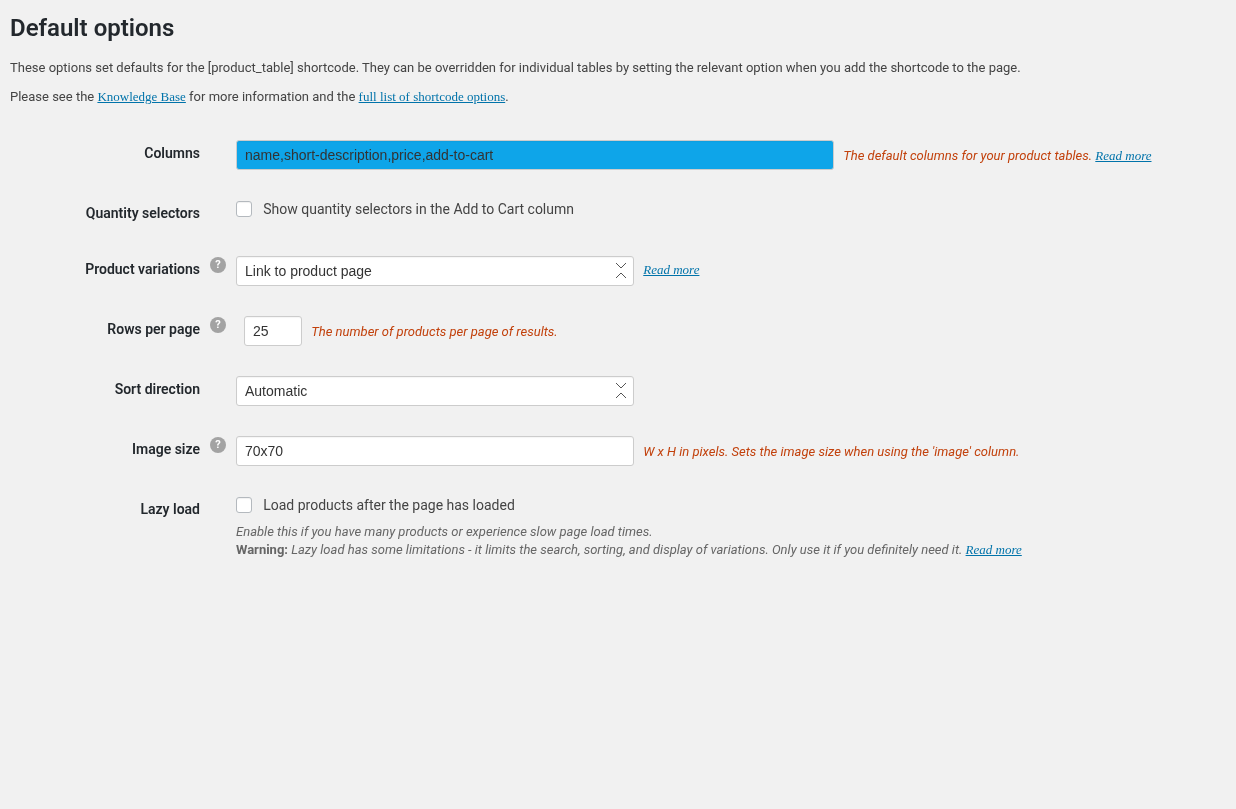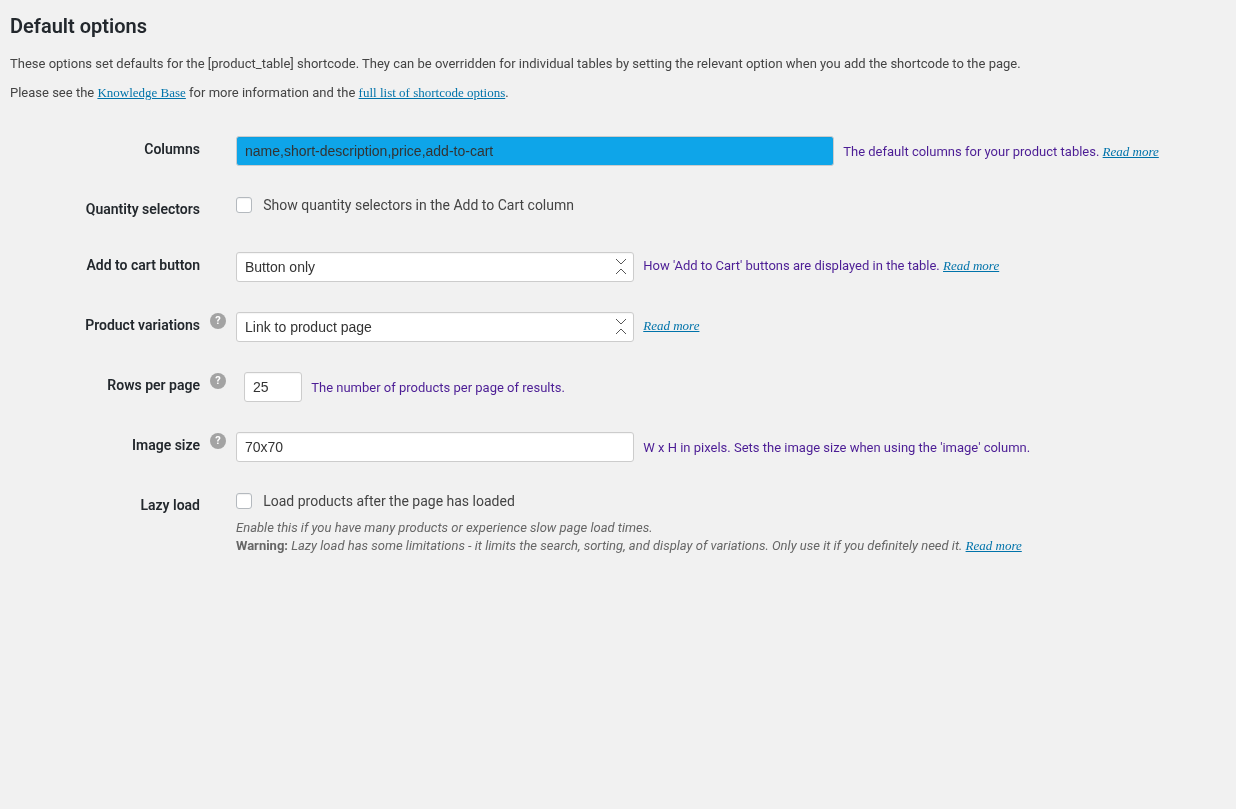--- a/index.html
+++ b/index.html
@@ -6,21 +6,21 @@
   body {
     margin: 0;
     padding: 10px;
     background: #f1f1f1;
     font-family: -apple-system, BlinkMacSystemFont, "Segoe UI", Roboto, Helvetica, Arial, sans-serif;
     font-size: 13px;
     color: #444;
     width: 1236px;
   }
   h2.section-title {
-    font-size: 20px;
+    font-size: 24px;
     font-weight: 600;
     margin: 4px 0 18px 0;
     color: #23282d;
   }
   p.intro {
     margin: 0 0 14px 0;
     font-size: 13px;
     color: #444;
   }
   a.wp-link {
@@ -145,21 +145,22 @@
     appearance: none;
     box-shadow: inset 0 1px 1px rgba(0,0,0,0.06);
     cursor: pointer;
   }
   label.check-label {
     font-size: 14px;
     color: #444;
     vertical-align: middle;
   }
   span.desc {
-    color: #4c1d95;
+    font-style: italic;
+    color: #c2410c;
     font-size: 13px;
     margin-left: 6px;
   }
   p.desc-block {
     font-style: italic;
     color: #666;
     font-size: 13px;
     margin: 10px 0 0 0;
     line-height: 1.4;
   }
@@ -191,33 +192,20 @@
 
     <tr>
       <th>Quantity selectors</th>
       <td class="help-col"></td>
       <td>
         <input type="checkbox" class="wp-check" style="">
         <label class="check-label">Show quantity selectors in the Add to Cart column</label>
       </td>
     </tr>
 
-    <tr>
-      <th>Add to cart button</th>
-      <td class="help-col"></td>
-      <td>
-        <div class="select-wrap">
-          <select>
-            <option>Button only</option>
-          </select>
-        </div>
-        <span class="desc">How 'Add to Cart' buttons are displayed in the table.</span>
-        <a href="#" class="wp-link" style="font-style:italic">Read more</a>
-      </td>
-    </tr>
 
     <tr>
       <th>Product variations</th>
       <td class="help-col"><span class="help-icon">?</span></td>
       <td>
         <div class="select-wrap">
           <select>
             <option>Link to product page</option>
           </select>
         </div>
@@ -229,20 +217,31 @@
     <tr>
       <th>Rows per page</th>
       <td class="help-col"><span class="help-icon">?</span></td>
       <td>
         <input type="text" class="small-text" value="25" style="">
         <span class="desc">The number of products per page of results.</span>
       </td>
     </tr>
 
 
+    <tr>
+      <th>Sort direction</th>
+      <td class="help-col"></td>
+      <td>
+        <div class="select-wrap">
+          <select>
+            <option>Automatic</option>
+          </select>
+        </div>
+      </td>
+    </tr>
 
     <tr>
       <th>Image size</th>
       <td class="help-col"><span class="help-icon">?</span></td>
       <td>
         <input type="text" class="img-text" value="70x70" style="">
         <span class="desc">W x H in pixels. Sets the image size when using the 'image' column.</span>
       </td>
     </tr>
 

